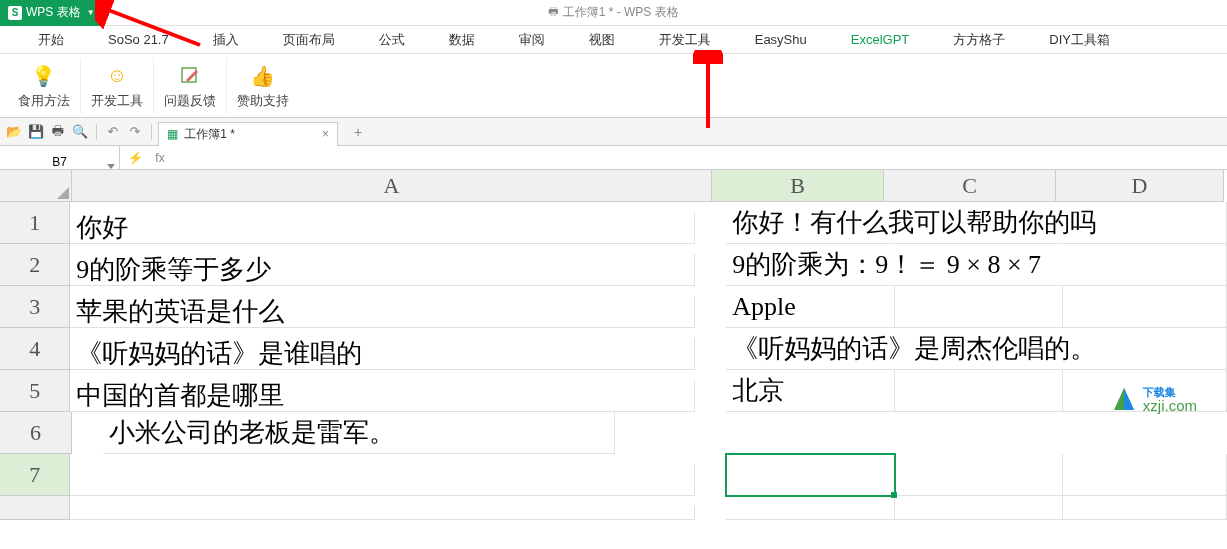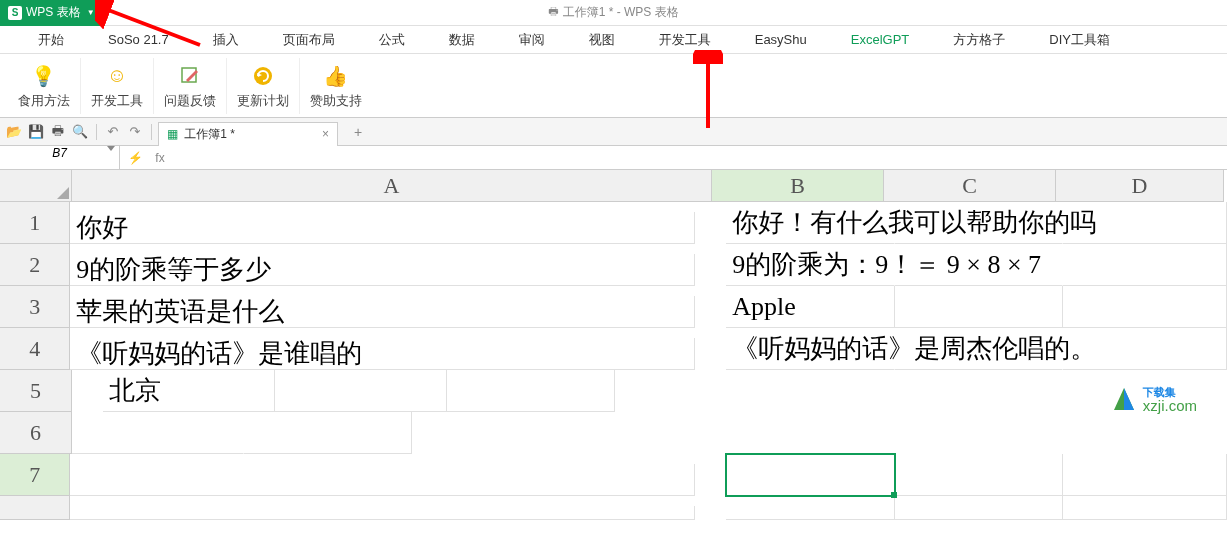--- a/index.html
+++ b/index.html
@@ -29,21 +29,21 @@
     .qa-row { height: 28px; display: flex; align-items: center; background: #f5f5f5; border-bottom: 1px solid #ccc; padding: 0 4px; gap: 2px; }
     .qa-icon { width: 20px; height: 20px; display: flex; align-items: center; justify-content: center; cursor: pointer; font-size: 13px; }
     .qa-sep { width: 1px; height: 16px; background: #ccc; margin: 0 4px; }
     .doc-tab { background: #fff; border: 1px solid #ccc; border-bottom: none; height: 24px; margin-top: 4px; padding: 0 8px; display: flex; align-items: center; gap: 6px; font-size: 12px; color: #333; min-width: 180px; }
     .doc-tab .tab-icon { color: #0f9d58; font-size: 12px; }
     .doc-tab .close { color: #888; cursor: pointer; margin-left: auto; }
     .add-tab { width: 20px; text-align: center; color: #888; cursor: pointer; margin-left: 8px; font-size: 14px; }
     
     
     .formula-row { height: 24px; display: flex; align-items: center; border-bottom: 1px solid #ccc; background: #fff; }
-    .name-box { width: 120px; border-right: 1px solid #ccc; height: 100%; display: flex; align-items: flex-start; justify-content: center; font-size: 12px; position: relative; font-style: italic; }
+    .name-box { width: 120px; border-right: 1px solid #ccc; height: 100%; display: flex; align-items: flex-end; justify-content: center; font-size: 12px; position: relative; }
     .name-box::after { content: ""; position: absolute; right: 4px; width: 0; height: 0; border-left: 4px solid transparent; border-right: 4px solid transparent; border-top: 5px solid #888; }
     .fx-icons { display: flex; align-items: center; gap: 8px; padding: 0 8px; }
     .fx-icon { color: #888; cursor: pointer; font-size: 12px; width: 16px; text-align: center; }
     .formula-input { flex: 1; height: 100%; border: none; outline: none; padding: 0 4px; font-size: 12px; }
     
     
     .grid { position: relative; background: #fff; }
     .grid-header { display: flex; height: 32px; }
     .corner { width: 72px; background: #f0f0f0; border-right: 1px solid #ccc; border-bottom: 1px solid #ccc; position: relative; }
     .corner::after { content: ""; position: absolute; right: 2px; bottom: 2px; width: 0; height: 0; border-left: 12px solid transparent; border-bottom: 12px solid #aaa; }
@@ -120,30 +120,20 @@
   <div class="ribbon-btn">
     <div class="ribbon-icon" style="color:#e06666">
       <svg width="24" height="24" viewBox="0 0 24 24">
           <rect x="4" y="4" width="14" height="14" fill="none" stroke="#6aa84f" stroke-width="1.5"></rect>
           <path d="M8 16 L18 6 L20 8 L10 18 Z" fill="#e06666"></path>
         </svg>
     </div>
     <div class="ribbon-label">问题反馈</div>
   </div>
   <div class="ribbon-btn">
-    <div class="ribbon-icon">
-      <svg width="24" height="24" viewBox="0 0 24 24">
-          <circle cx="12" cy="12" r="9" fill="#f0b400"></circle>
-          <path d="M7 12 A5 5 0 1 1 12 17" fill="none" stroke="#fff" stroke-width="2"></path>
-          <path d="M6 9 L7 13 L11 11 Z" fill="#fff"></path>
-        </svg>
-    </div>
-    <div class="ribbon-label">更新计划</div>
-  </div>
-  <div class="ribbon-btn">
     <div class="ribbon-icon" style="color:#f0b400">👍</div>
     <div class="ribbon-label">赞助支持</div>
   </div>
 </div>
 
 <div class="qa-row">
   <div class="qa-icon" style="color:#e8a33d">📂</div>
   <div class="qa-icon" style="color:#3d85c6">💾</div>
   <div class="qa-icon" style="color:#555">🖶</div>
   <div class="qa-icon" style="color:#555">🔍</div>
@@ -218,28 +208,34 @@
         <span>《听妈妈的话》是谁唱的</span>
       </div>
     <div class="cell cb overflow under">
         <span>《听妈妈的话》是周杰伦唱的。</span>
       </div>
     <div class="cell cc under"></div>
     <div class="cell cd"></div>
   </div>
   <div class="grid-row">
     <div class="row-h">5</div>
+    <div class="cell ca">
+        <span>中国的首都是哪里</span>
+      </div>
     <div class="cell cb">
         <span>北京</span>
       </div>
     <div class="cell cc"></div>
     <div class="cell cd"></div>
   </div>
   <div class="grid-row">
     <div class="row-h">6</div>
+    <div class="cell cb overflow under">
+        <span>小米公司的老板是雷军。</span>
+      </div>
     <div class="cell cc under"></div>
     <div class="cell cd"></div>
   </div>
   <div class="grid-row">
     <div class="row-h active">7</div>
     <div class="cell ca">
         <span></span>
       </div>
     <div class="cell cb selected">
         <span></span>

